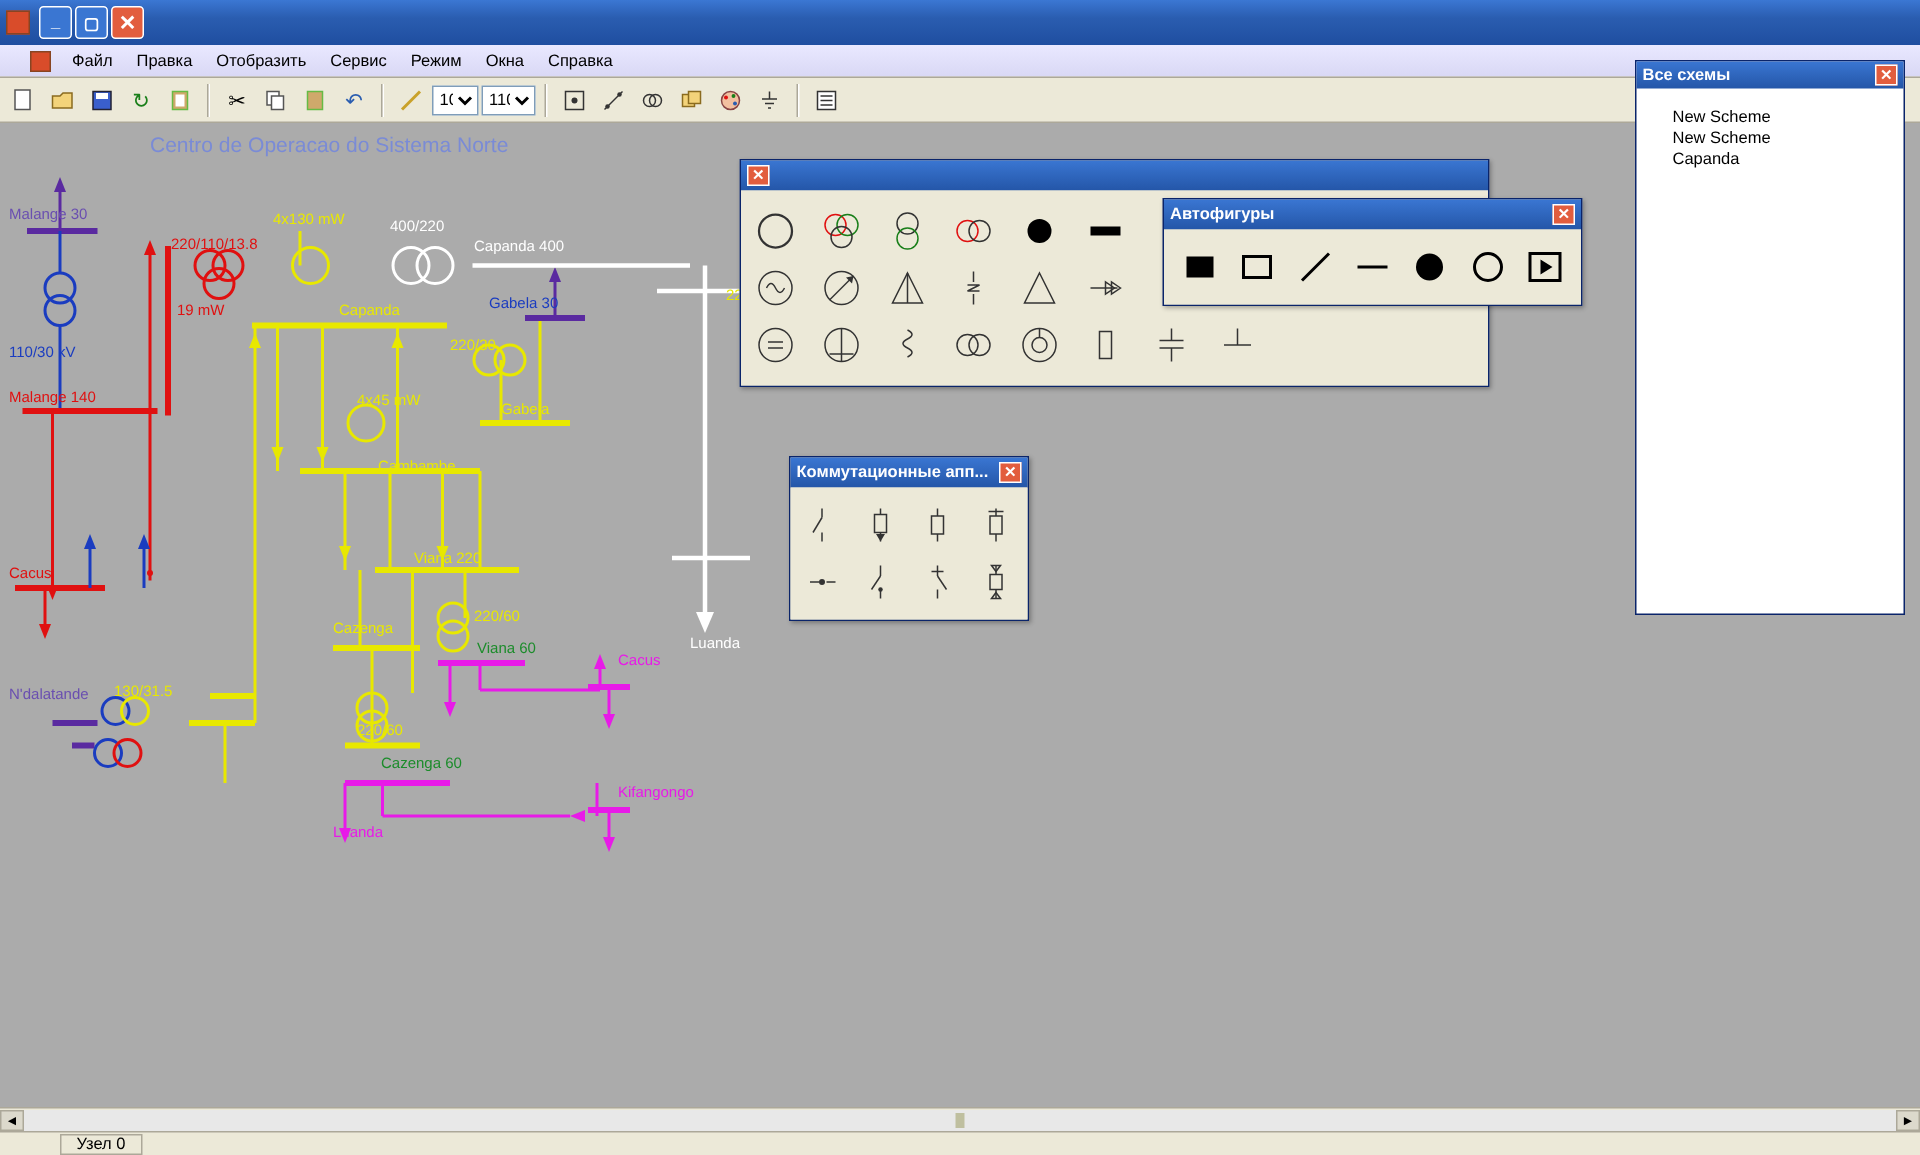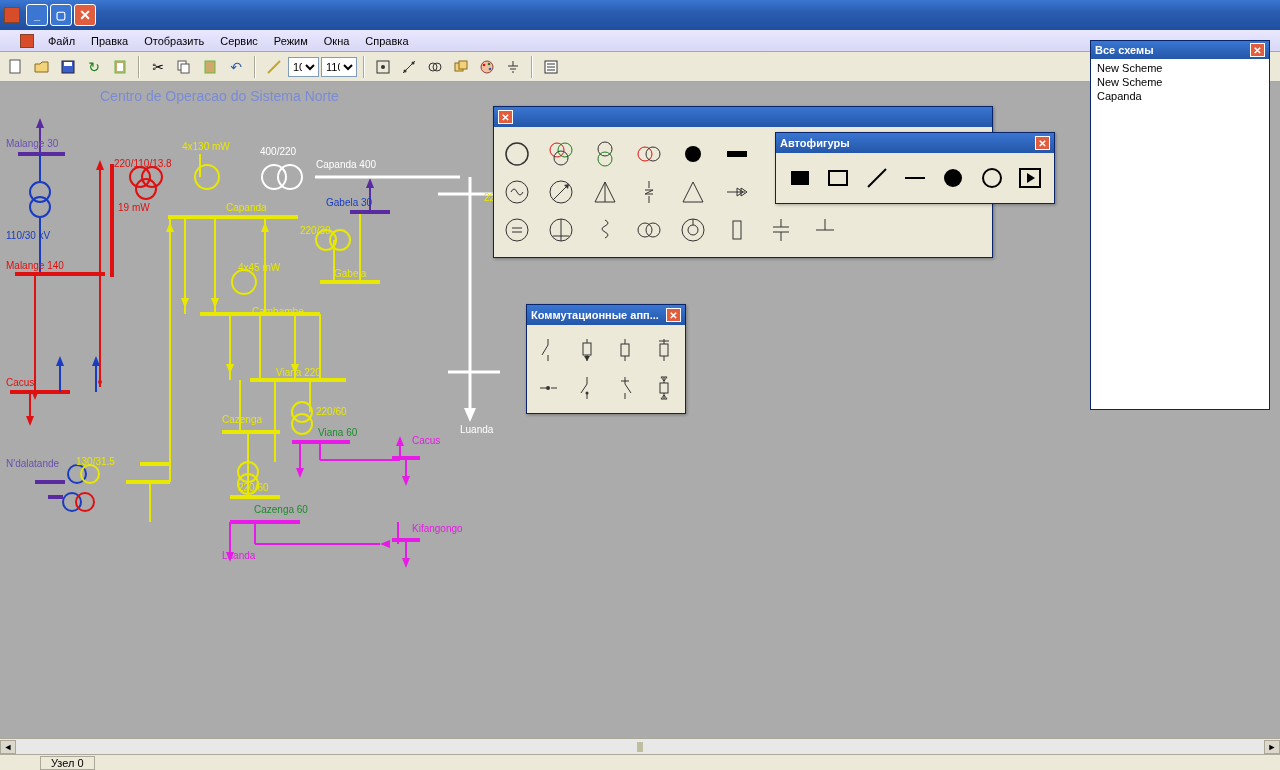--- a/index.html
+++ b/index.html
@@ -100,21 +100,21 @@
   }
   .schemes-panel {
     position:absolute; top:40px; right:10px; width:180px; height:370px;
     background:#fff; border:1px solid #0a246a;
   }
   .schemes-title {
     height:18px; background:linear-gradient(to bottom,#3a76d2,#2456a8);
     color:#fff; font-weight:bold; font-size:11px; display:flex; align-items:center; padding:0 4px;
   }
   .schemes-title .ptxt { flex:1; }
-  .schemes-list { padding:2px 6px; }
+  .schemes-list { padding:12px 6px;margin-left:18px; }
   .schemes-list div { padding:1px 0; cursor:default; }
   .diagram-layer { position:absolute; left:0; top:0; }
   .diag-text { position:absolute; font-size:10px; white-space:nowrap; }
 </style>
 </head>
 <body>
 
 <div class="titlebar">
   <div class="app-icon"></div>
   <div class="win-controls">

